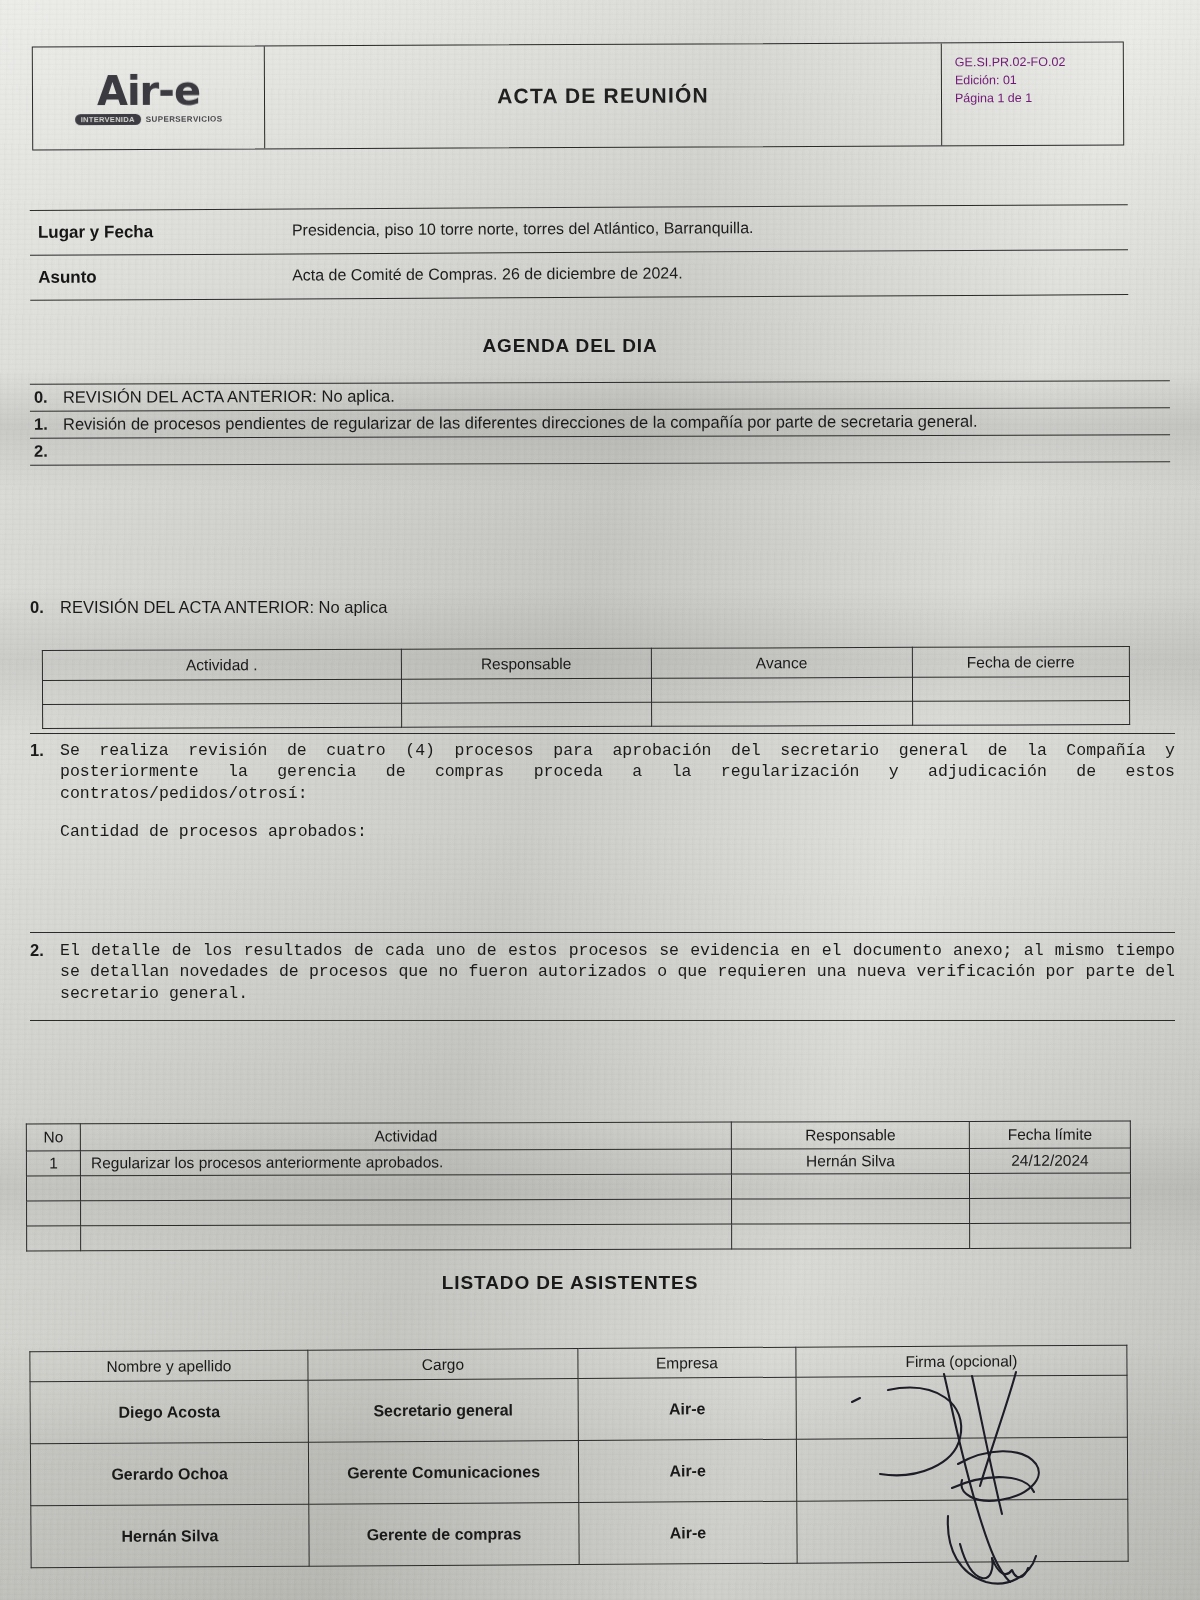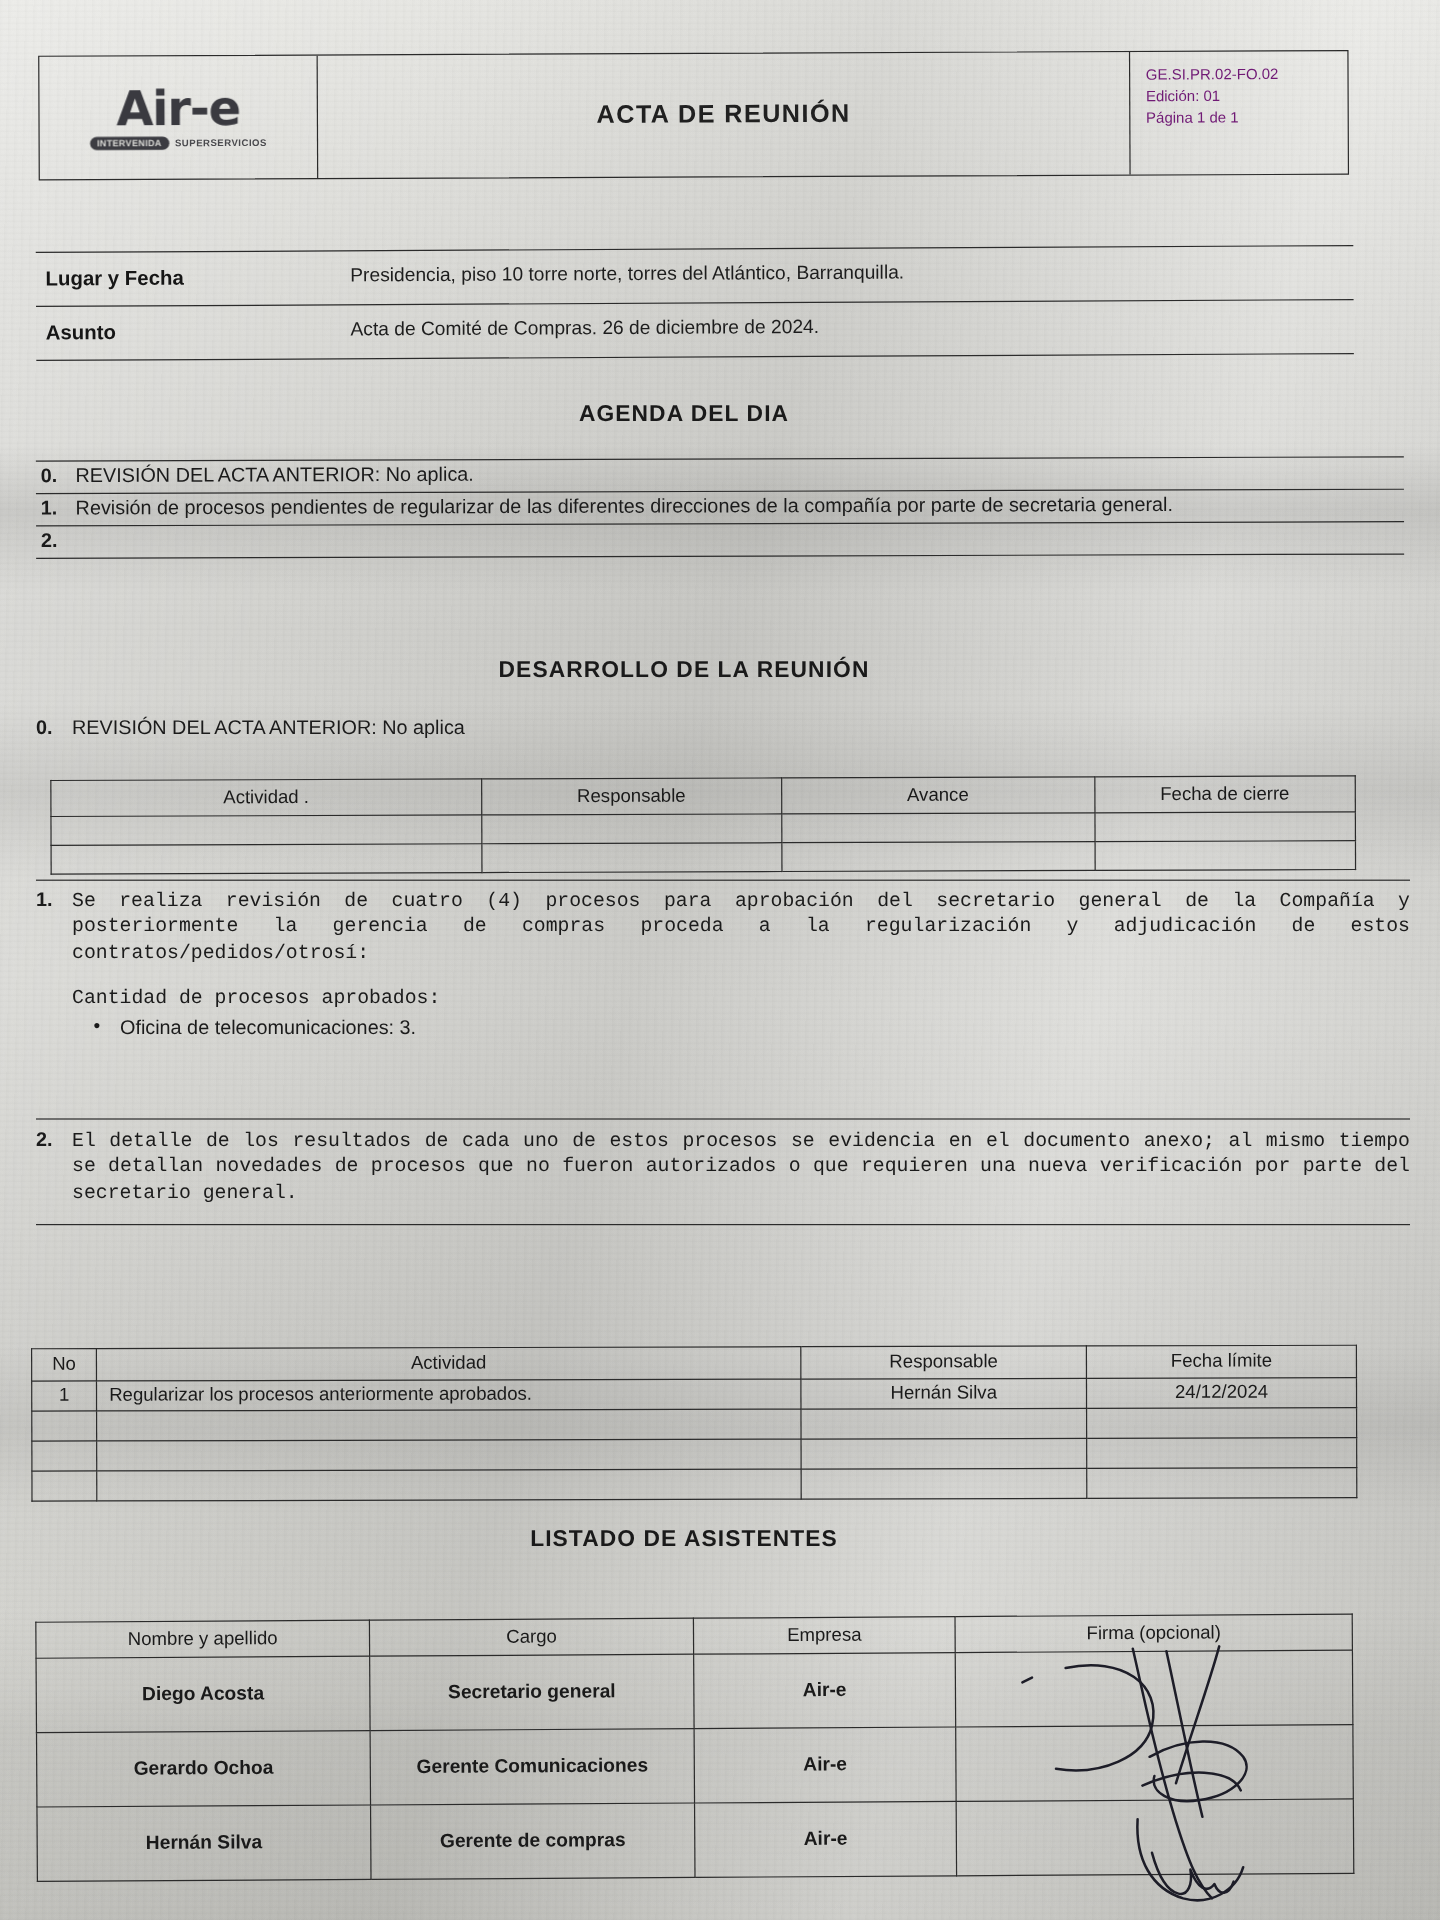--- a/index.html
+++ b/index.html
@@ -163,21 +163,21 @@
   .rule-top { position: absolute; left: 30px; width: 1145px; border-top: 1.5px solid #2b2b2b; }
   .rule-bot { position: absolute; left: 30px; width: 1145px; border-top: 1.5px solid #2b2b2b; }
 
   
   .tbl-comp { left: 26px; top: 1122px; width: 1105px; transform: rotate(-0.15deg); }
   .tbl-comp th { height: 27px; }
   .tbl-comp td { height: 25px; text-align: center; }
   .tbl-comp td.act { text-align: left; padding-left: 10px; }
   .tbl-comp .c-no { width: 54px; }
   .tbl-comp .c-resp { width: 238px; }
-  .tbl-comp .c-fecha { width: 225px; }
+  .tbl-comp .c-fecha { width: 161px; }
 
   
   .tbl-asis { left: 30px; top: 1348px; width: 1098px; transform: rotate(-0.35deg); }
   .tbl-asis th { height: 30px; font-size: 15.5px; }
   .tbl-asis td { height: 62px; text-align: center; font-weight: 700; font-size: 16px; }
   .tbl-asis .c-nom { width: 278px; }
   .tbl-asis .c-cargo { width: 270px; }
   .tbl-asis .c-emp { width: 218px; }
   .cell-firma { position: relative; }
 
@@ -240,21 +240,20 @@
     <div class="agenda-item">
       <span class="agenda-num">1.</span>
       <span class="agenda-text">Revisión de procesos pendientes de regularizar de las diferentes direcciones de la compañía por parte de secretaria general.</span>
     </div>
     <div class="agenda-item empty">
       <span class="agenda-num">2.</span>
       <span class="agenda-text"></span>
     </div>
   </div>
 
-  <div class="sec-title" style="top:548px;">DESARROLLO DE LA REUNIÓN</div>
 
   <div class="dev-block" style="top:597px;">
     <span class="dev-num">0.</span>
     <span class="dev-body">REVISIÓN DEL ACTA ANTERIOR: No aplica</span>
   </div>
 
   <table class="gtable tbl-actividad">
     <thead>
       <tr>
         <th style="width:33%">Actividad .</th>
@@ -281,21 +280,20 @@
 
   <div class="rule-top" style="top:733px;"></div>
 
   <div class="dev-block" style="top:740px;">
     <span class="dev-num">1.</span>
     <div class="dev-body">
       <p>Se realiza revisión de cuatro (4) procesos para aprobación del secretario general de la Compañía y posteriormente la gerencia de compras proceda a la regularización y adjudicación de estos contratos/pedidos/otrosí:</p>
       <div class="spacer-line"></div>
       <p>Cantidad de procesos aprobados:</p>
       <ul class="bullets">
-        <li>Oficina de telecomunicaciones: 3.</li>
       </ul>
     </div>
   </div>
 
   <div class="rule-top" style="top:932px;"></div>
 
   <div class="dev-block" style="top:940px;">
     <span class="dev-num">2.</span>
     <div class="dev-body">
       <p>El detalle de los resultados de cada uno de estos procesos se evidencia en el documento anexo; al mismo tiempo se detallan novedades de procesos que no fueron autorizados o que requieren una nueva verificación por parte del secretario general.</p>

